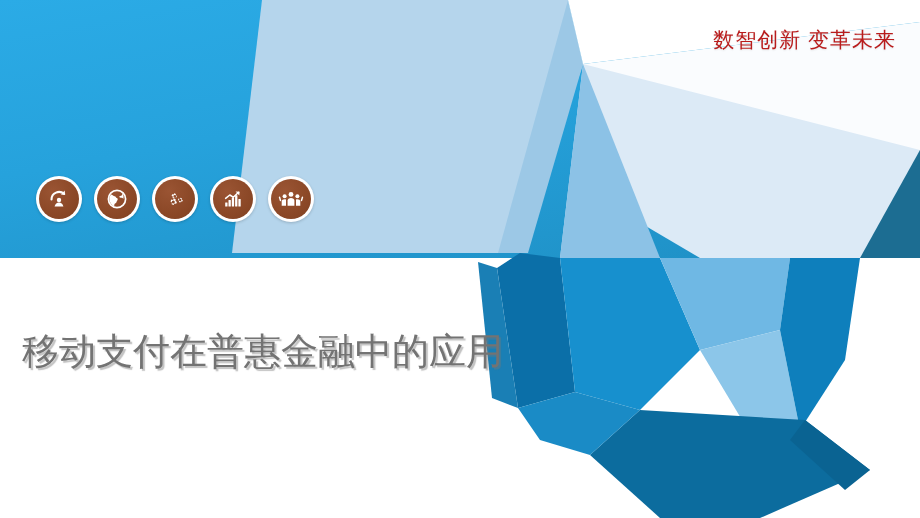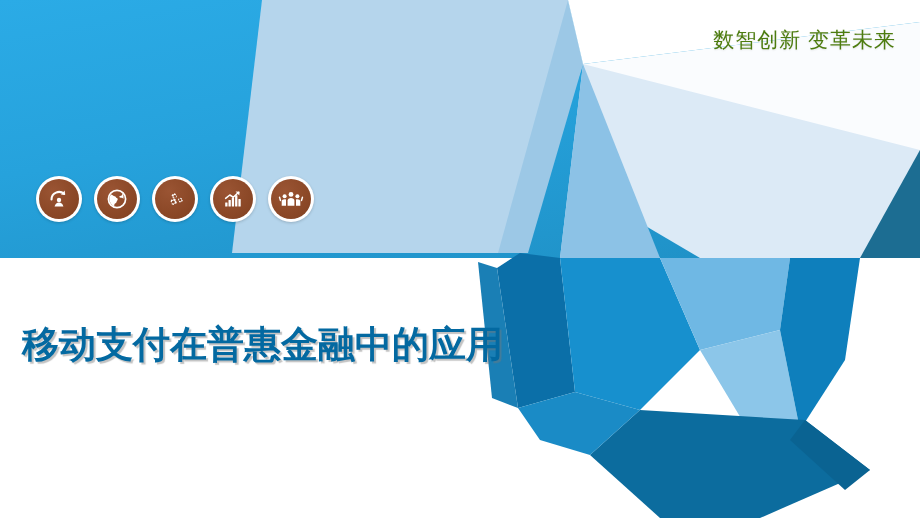--- a/index.html
+++ b/index.html
@@ -35,21 +35,21 @@
     top: 0;
     width: 920px;
     height: 518px;
   }
 
   
   .tagline {
     position: absolute;
     right: 24px;
     top: 26px;
-    color: #4d7c0f;
+    color: #b91c1c;
     font-size: 21px;
     letter-spacing: 1px;
     white-space: nowrap;
     font-weight: 400;
     text-shadow: 0 1px 2px rgba(0,0,0,.10);
   }
 
   
   .icon-row {
     position: absolute;
@@ -79,25 +79,25 @@
     display: flex;
     align-items: center;
     justify-content: center;
   }
   .icon-disc svg { display: block; }
 
   
   .title {
     position: absolute;
     left: 22px;
-    top: 296px;
+    top: 303px;
     width: 500px;
-    color: #0369a1;
+    color: #737373;
     font-size: 37px;
-    font-weight: bold;
+    font-weight: normal;
     line-height: 1.28;
     letter-spacing: 0px;
     text-shadow: 2px 2px 1px rgba(120,120,120,.45);
   }
 </style>
 </head>
 <body>
 
 <div id="slide">
 

